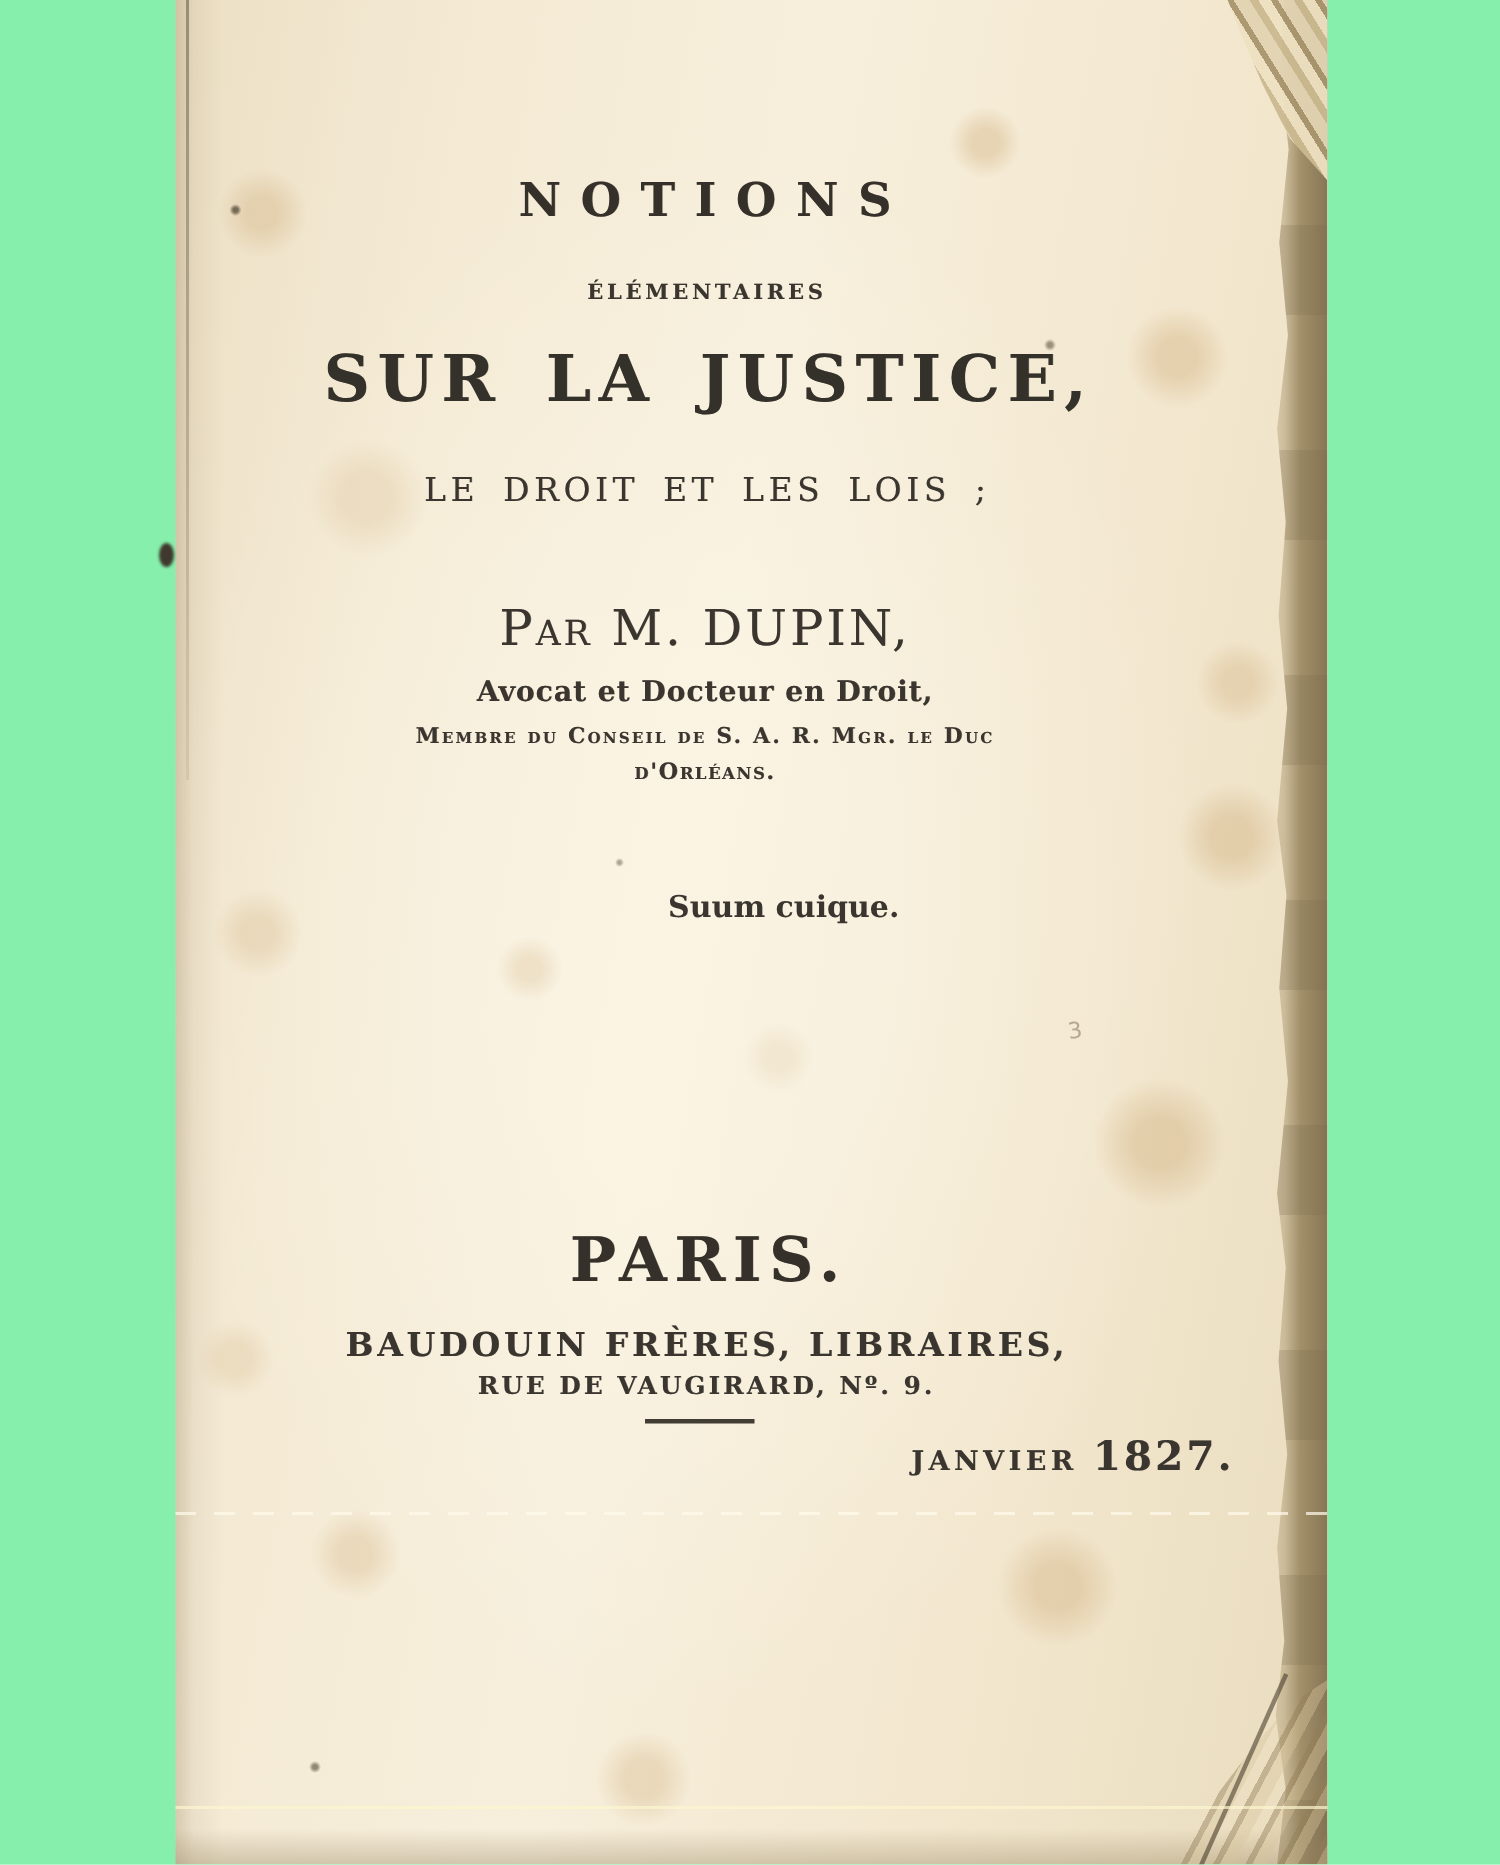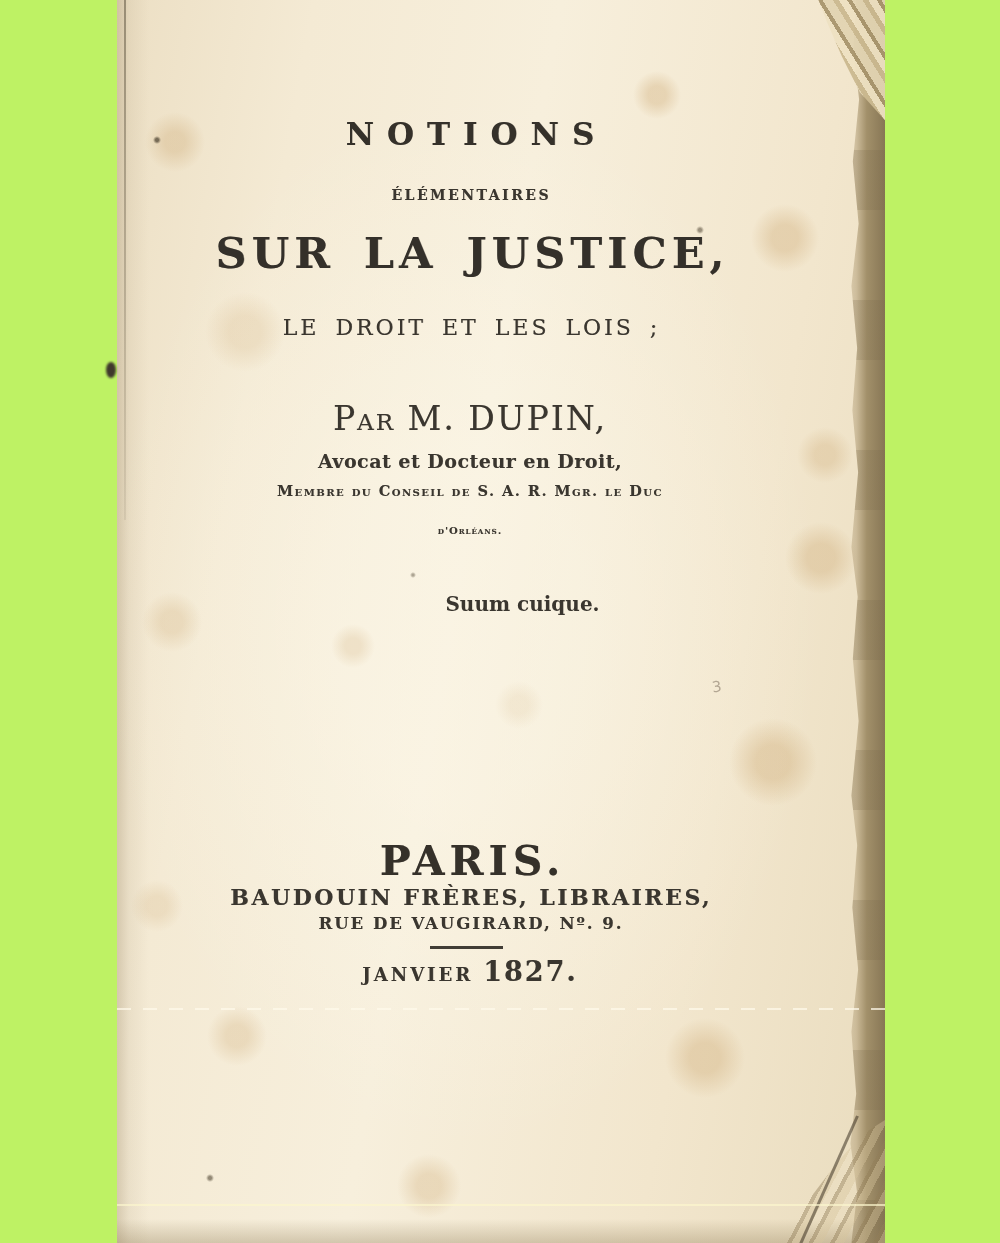--- a/index.html
+++ b/index.html
@@ -1,17 +1,17 @@
 <!DOCTYPE html>
 <html lang="fr"><head>
 <meta charset="utf-8">
 <style>
   html,body{margin:0;padding:0;}
   .canvas{
-    position:relative;width:1000px;height:1243px;background:#bef264;overflow:hidden;
+    position:relative;width:1000px;height:1243px;background:#86efac;overflow:hidden;
     font-family:"DejaVu Serif","Liberation Serif",serif;
   }
   
   .paper{
     position:absolute;left:117px;top:0;width:768px;height:1243px;
     background:
       
       radial-gradient(circle at 40px 140px, rgba(80,70,52,.75) 0 1.5px, rgba(80,70,52,0) 4px),
       radial-gradient(circle at 583px 230px, rgba(80,70,52,.55) 0 1.5px, rgba(80,70,52,0) 4px),
       radial-gradient(circle at 93px 1178px, rgba(80,70,52,.6) 0 1.5px, rgba(80,70,52,0) 4px),
@@ -70,28 +70,28 @@
   .t{position:absolute;left:117px;width:706px;text-align:center;color:#3a362f;
      text-shadow:0.3px 0.3px 0.4px rgba(61,56,49,.45);white-space:nowrap;}
   .notions{top:116px;font-size:31px;font-weight:bold;letter-spacing:13px;text-indent:13px;color:#35312a;}
   .elementaires{top:187px;font-size:14px;font-weight:bold;letter-spacing:2.5px;text-indent:2.5px;}
   .justice{top:228px;font-size:43px;font-weight:bold;letter-spacing:5px;word-spacing:9px;text-indent:5px;color:#34302a;}
   .droit-lois{top:315px;font-size:22px;font-weight:normal;letter-spacing:3px;word-spacing:6px;text-indent:3px;}
   .byline{top:399px;font-size:33px;letter-spacing:2px;}
   .byline .sc{font-variant:small-caps;}
   .role1{top:450px;font-size:19px;font-weight:600;letter-spacing:.5px;}
   .role2{top:482px;font-size:14.5px;font-weight:600;font-variant:small-caps;letter-spacing:1.5px;}
-  .role3{top:505px;font-size:10px;font-weight:600;font-variant:small-caps;letter-spacing:1px;margin-top:20px;}
+  .role3{top:505px;font-size:15px;font-weight:600;font-variant:small-caps;letter-spacing:1px;}
   .motto{position:absolute;left:405px;top:592px;width:235px;text-align:center;
      font-size:20px;font-weight:bold;color:#3a362f;white-space:nowrap;}
-  .city{top:816px;font-size:41px;font-weight:bold;letter-spacing:5px;text-indent:5px;color:#35312a;margin-top:21px;}
+  .city{top:816px;font-size:41px;font-weight:bold;letter-spacing:5px;text-indent:5px;color:#35312a;}
   .publisher{top:884px;font-size:22px;font-weight:bold;letter-spacing:2.5px;text-indent:2.5px;}
   .address{top:914px;font-size:16.5px;font-weight:bold;letter-spacing:2px;text-indent:2px;}
   .divider{position:absolute;left:430px;top:946px;width:73px;height:2.5px;background:#413d35;}
-  .date{top:956px;font-size:18px;font-weight:600;letter-spacing:3px;}
+  .date{top:956px;font-size:18px;font-weight:600;letter-spacing:3px;text-align:right;}
   .date .year{font-size:27px;font-weight:600;letter-spacing:2px;margin-left:10px;}
   .pencil{position:absolute;left:712px;top:678px;font-family:"DejaVu Sans",sans-serif;
      font-size:15px;color:rgba(125,112,95,.55);transform:rotate(-8deg);}
   
   .mdd{position:absolute;left:776px;top:1178px;width:112px;height:65px;
      font-family:"Liberation Sans","DejaVu Sans",sans-serif;}
   .mdd .letters{position:absolute;left:6px;top:2px;font-size:46px;line-height:1;font-weight:bold;color:#c8131f;}
   .mdd .d-outline{color:transparent;-webkit-text-stroke:2px #6e5f48;}
   .mdd .bar{position:absolute;left:8px;top:46px;width:92px;height:5px;background:#141110;}
   .mdd .tagline{position:absolute;left:0;top:53px;width:112px;font-size:10.5px;font-weight:bold;

